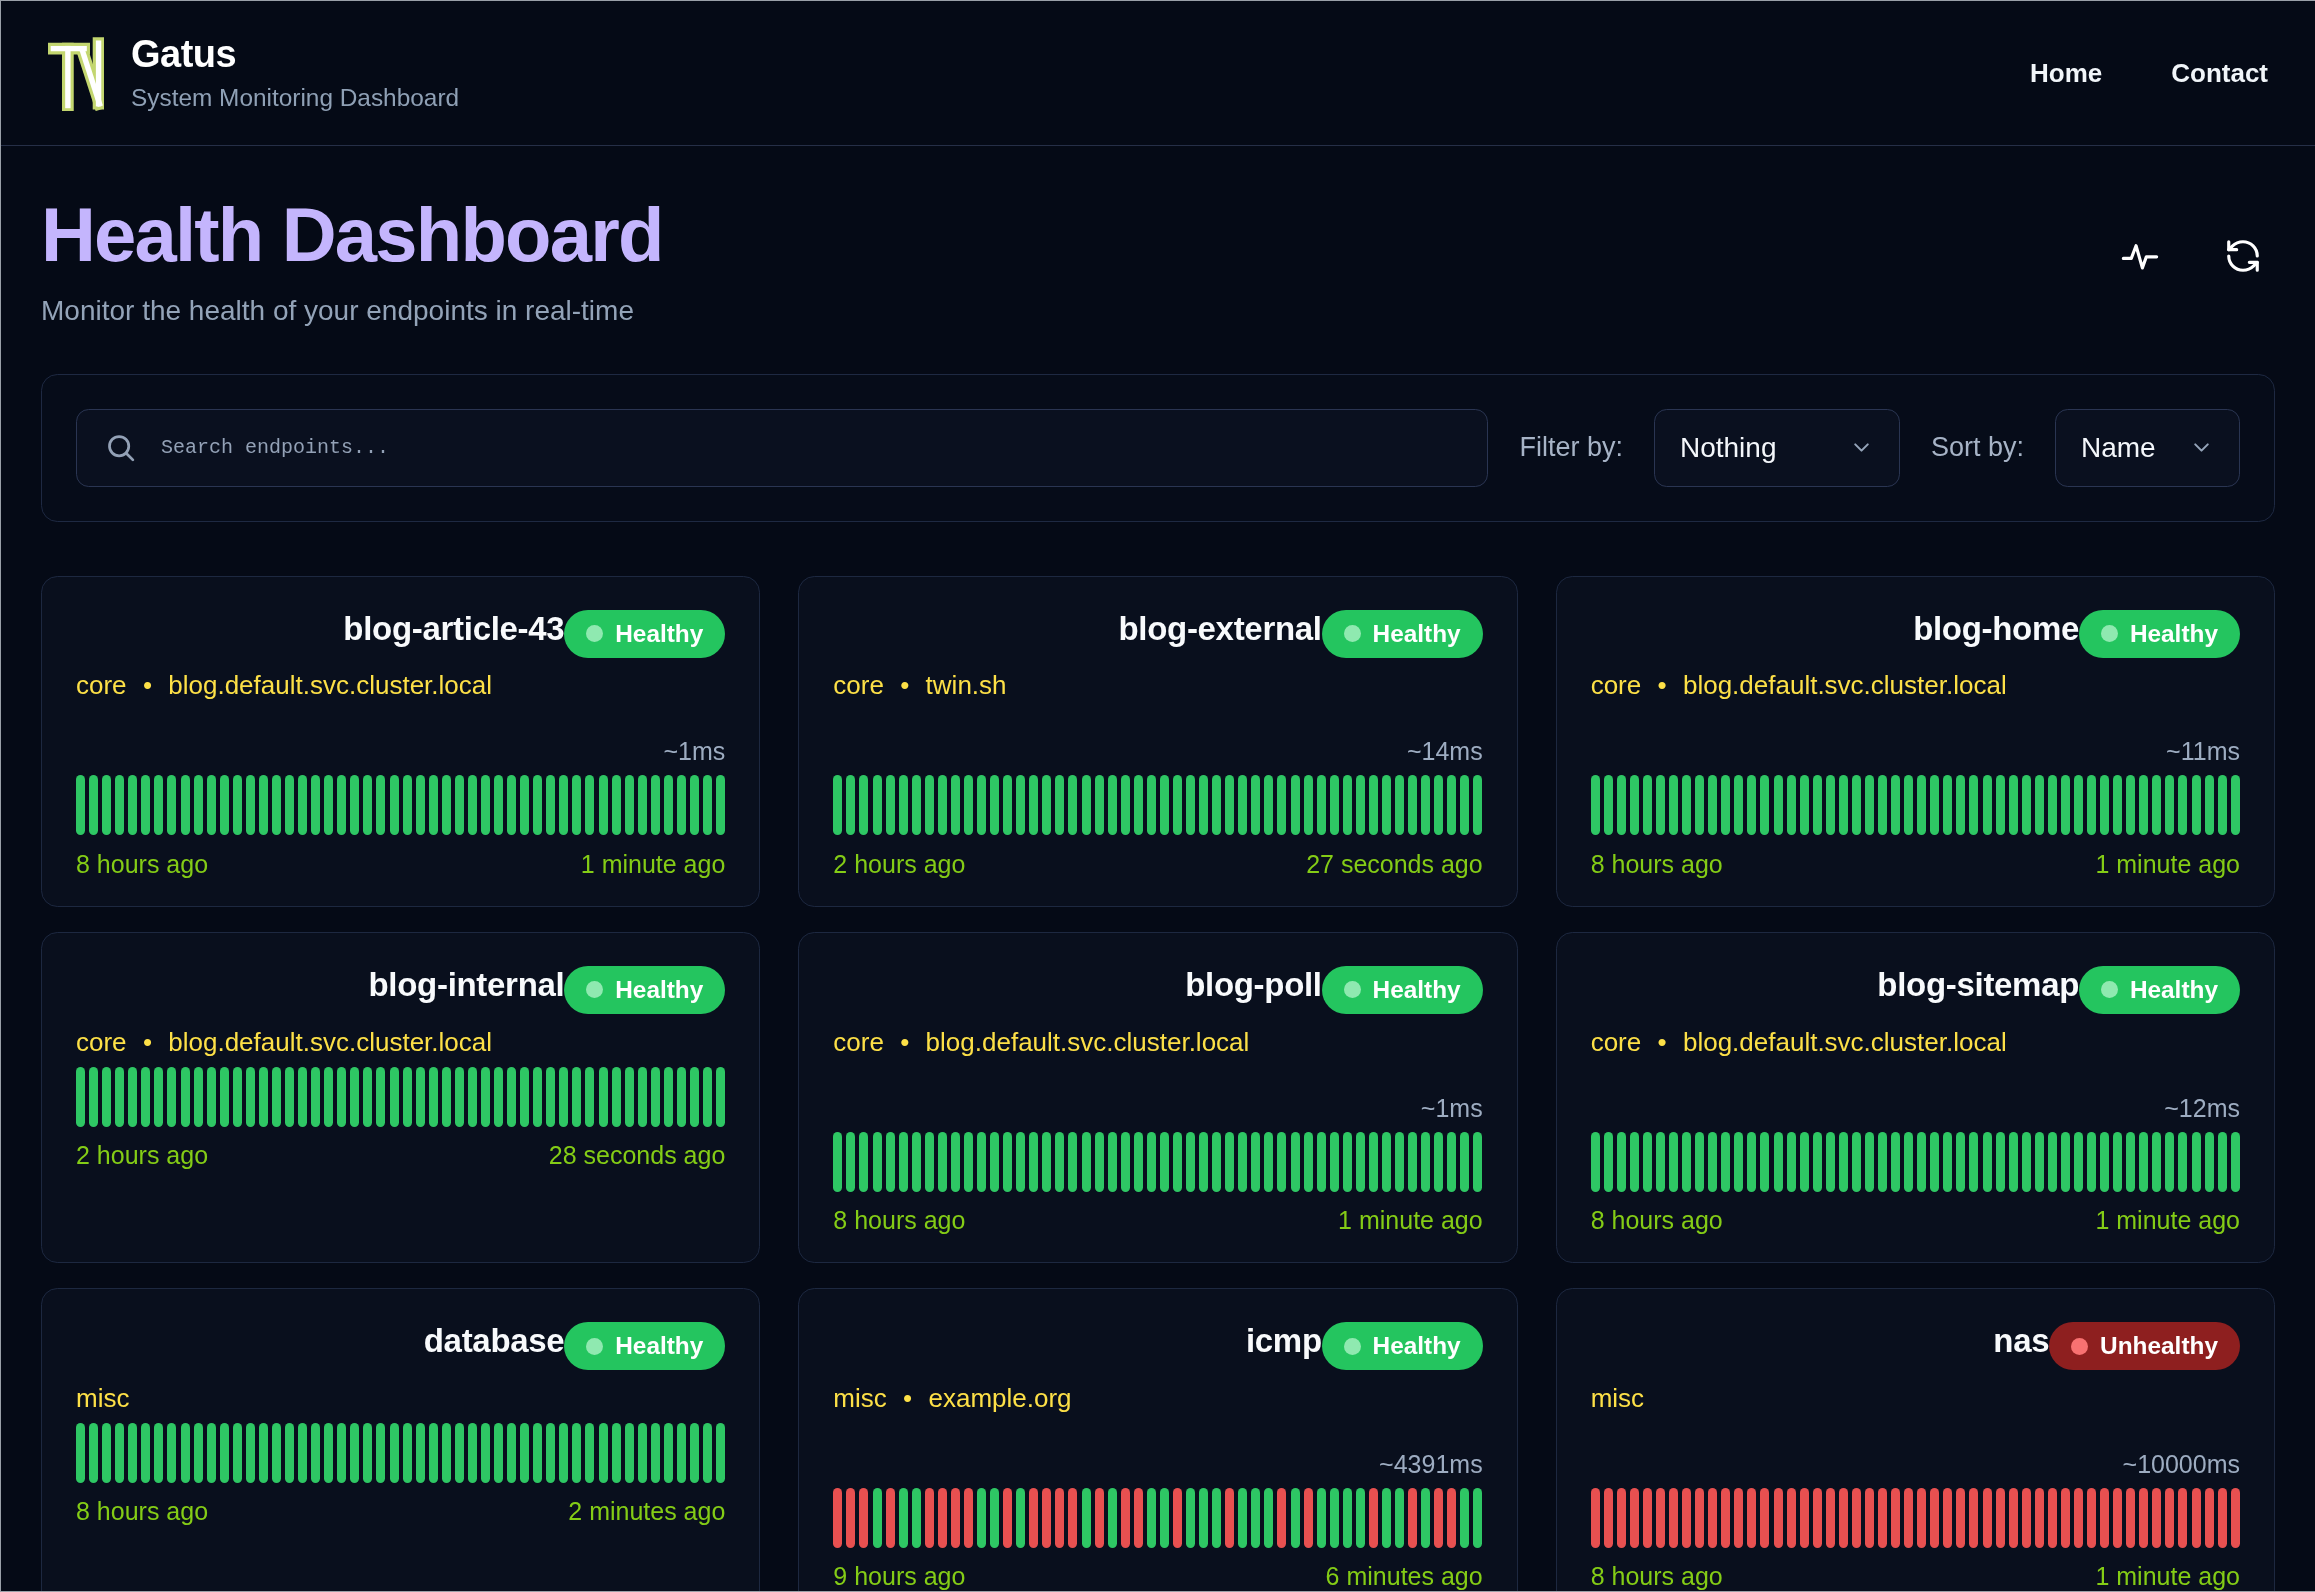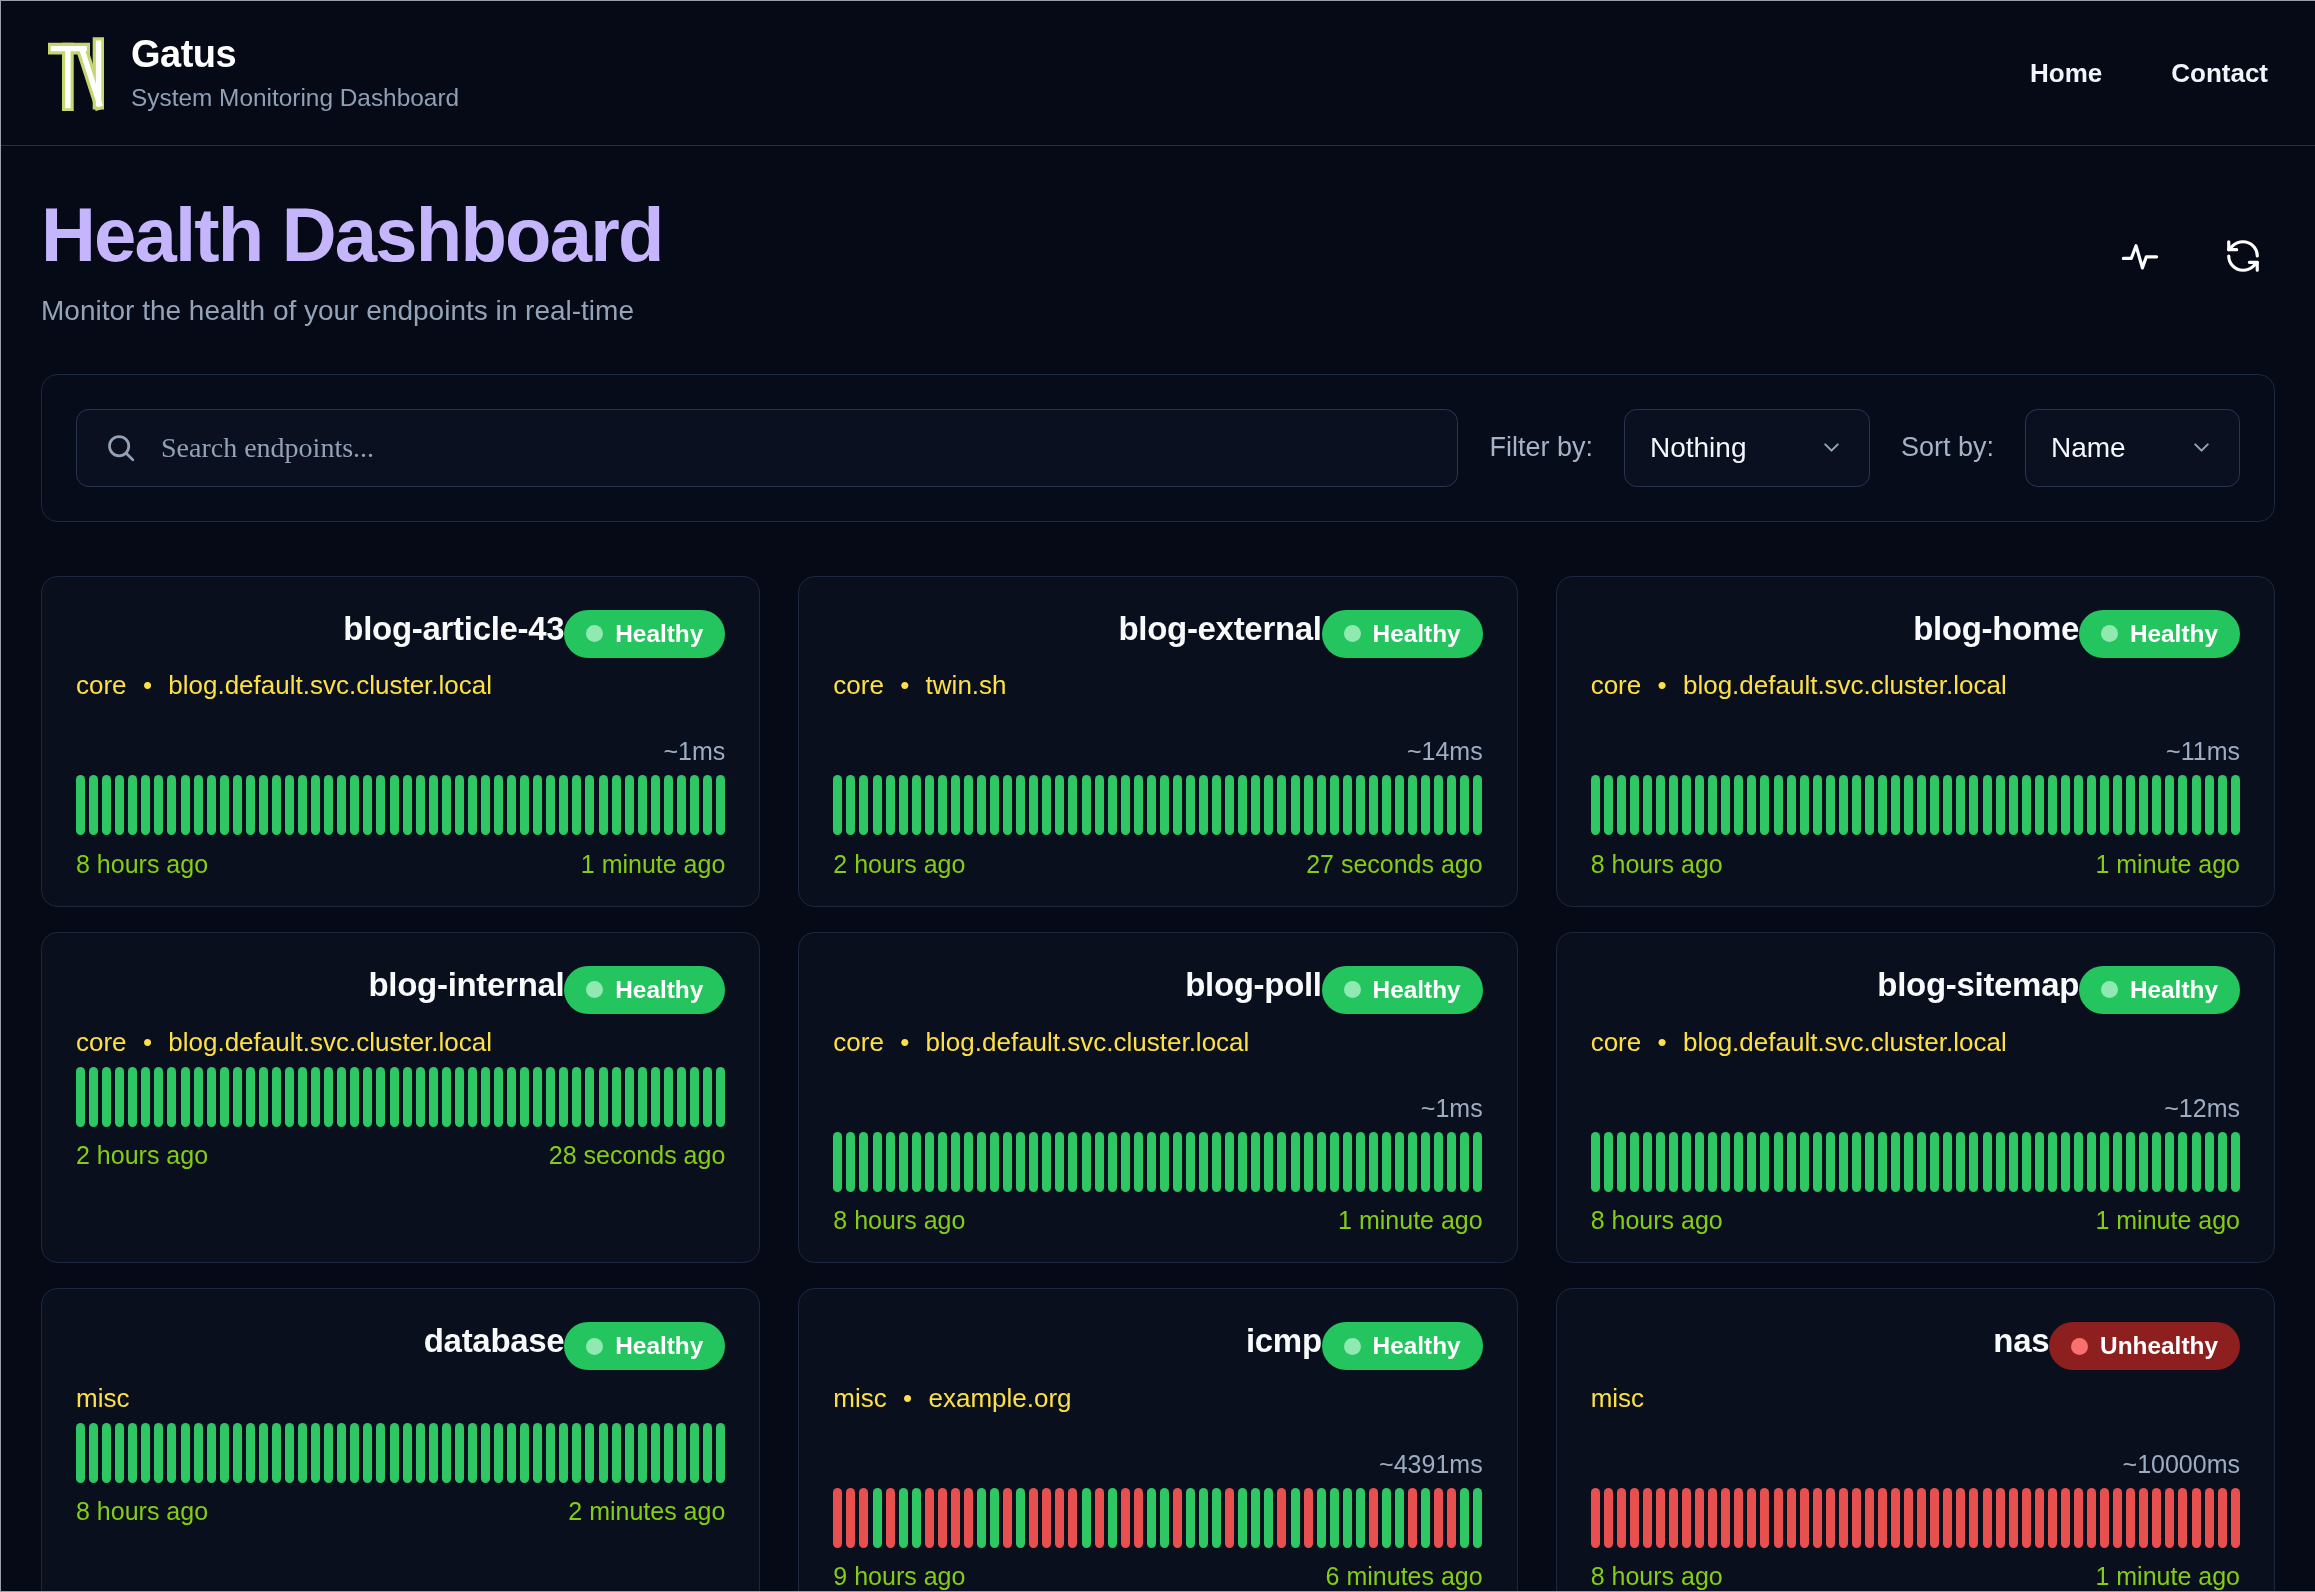--- a/index.html
+++ b/index.html
@@ -32,32 +32,32 @@
     margin-top:47px;border:0.9px solid #1e2942;border-radius:16.3px;background:#060c19;
     padding:34px 34px;display:flex;align-items:center;gap:31px;box-sizing:border-box;
   }
   .search-box{
     flex:1;display:flex;align-items:center;gap:22px;height:78px;box-sizing:border-box;
     border:0.9px solid #2a3552;border-radius:12.7px;background:#0a101f;padding:0 27px;
   }
   .search-box svg{width:33px;height:33px;flex:none;}
   .search-box input{
     background:transparent;border:none;outline:none;width:100%;
-    color:#eab308;font-size:28px;font-family:Liberation Serif, serif;
+    color:#eab308;font-size:20px;font-family:Liberation Mono, monospace;
   }
   .search-box input::placeholder{color:#93a1b6;opacity:1;}
   .ctl-label{font-size:27px;color:#a6b3c6;white-space:nowrap;}
   .select{
     height:78px;box-sizing:border-box;border:0.9px solid #2a3552;border-radius:12.7px;background:#0a101f;
     display:flex;align-items:center;justify-content:space-between;padding:0 25px;
     font-size:28px;color:#f4f7fb;cursor:pointer;
   }
   .select svg{width:25px;height:25px;margin-left:25px;flex:none;}
   .select.filter{width:246px;text-align:right;}
-  .select.sort{width:215px;}
+  .select.sort{width:185px;}
   
   .grid{margin-top:54px;display:grid;grid-template-columns:repeat(3,1fr);gap:25px 38px;}
   .card{
     background:#090f1d;border:0.9px solid #1d2840;border-radius:16.3px;
     padding:33px 34px 27px;box-sizing:border-box;
   }
   .card-top{display:flex;justify-content:flex-end;align-items:flex-start;}
   .card-title{font-size:33px;font-weight:700;color:#f8fafc;letter-spacing:-0.3px;}
   .badge{
     display:flex;align-items:center;gap:11.8px;border-radius:904px;

